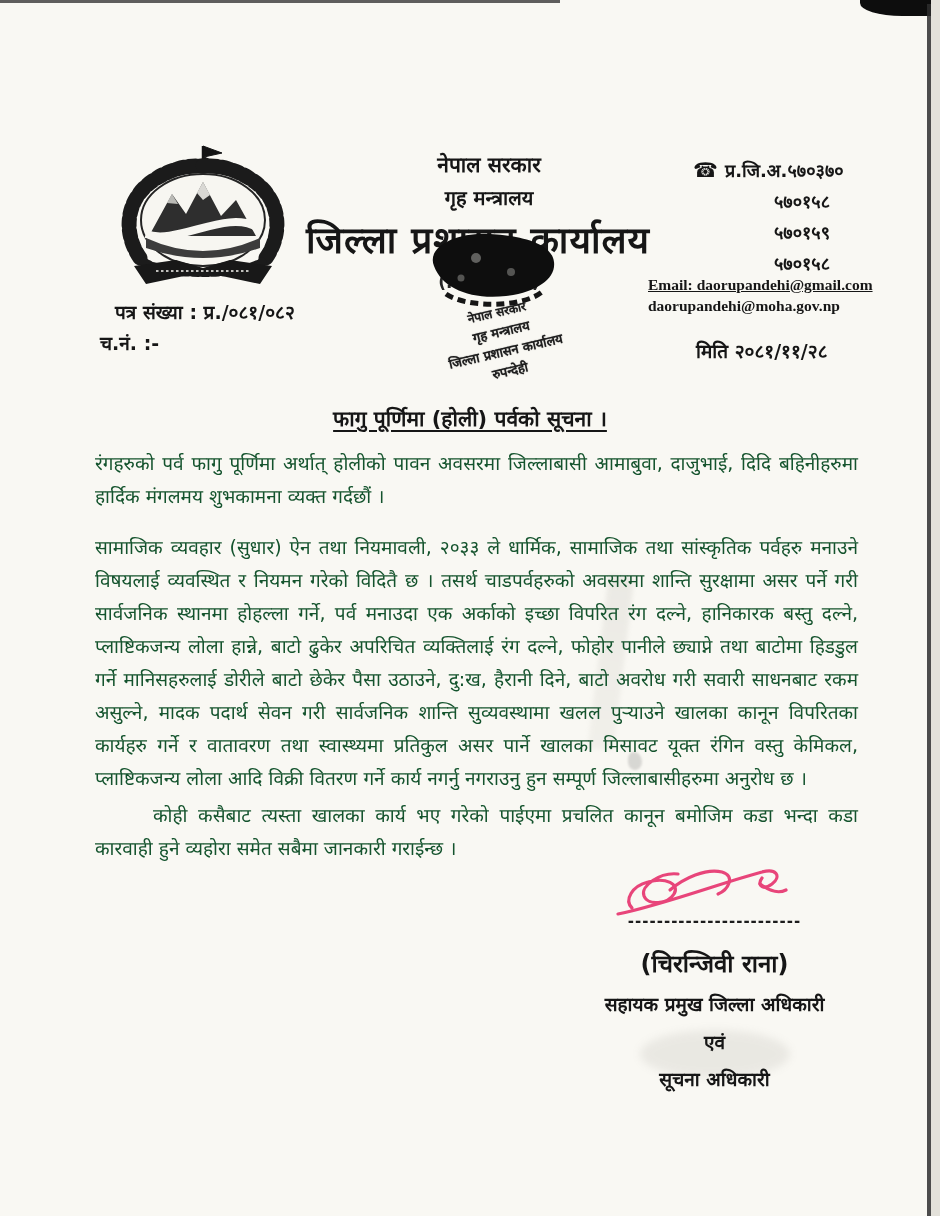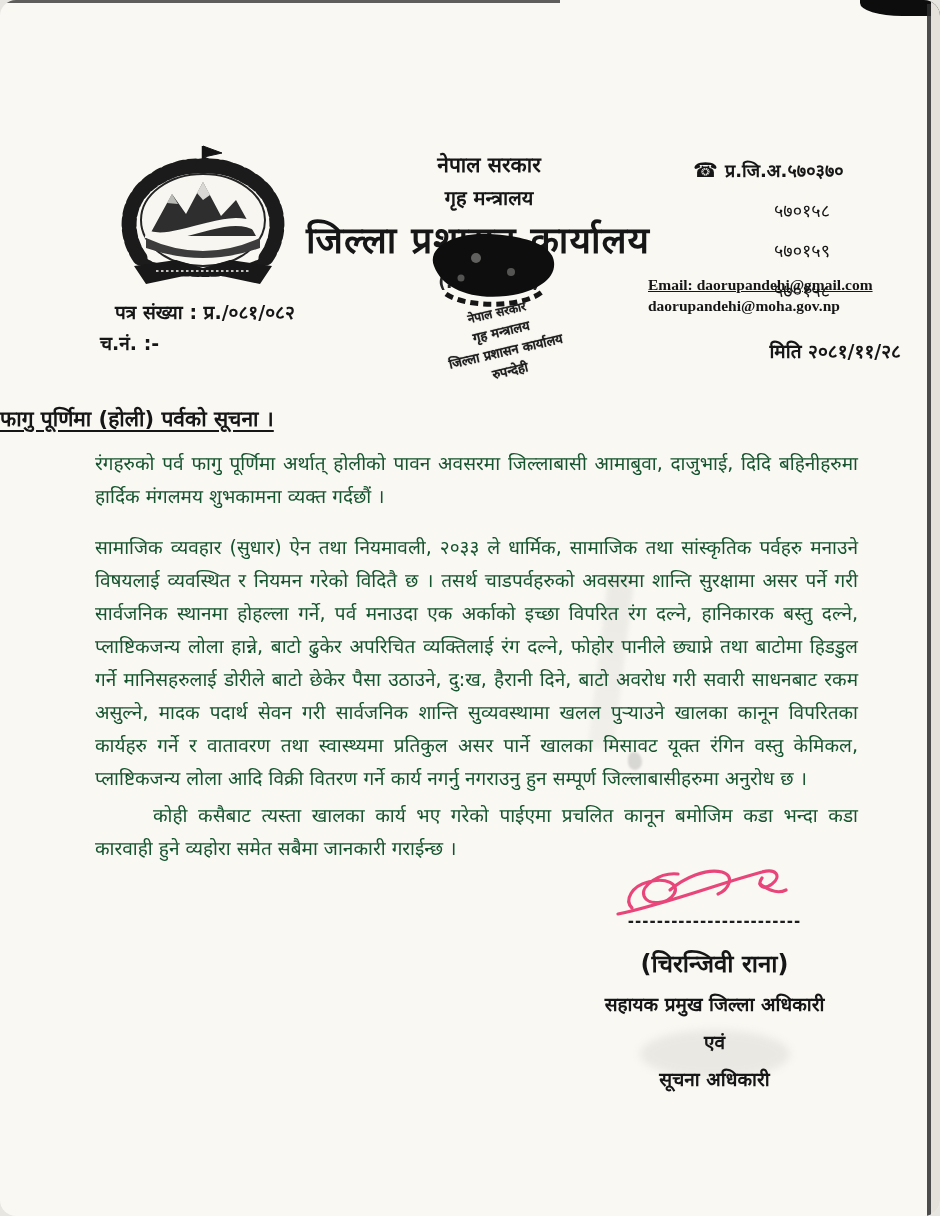--- a/index.html
+++ b/index.html
@@ -6,21 +6,20 @@
   html, body { background: #e8e6e0; }
   body { font-family: "DejaVu Sans", sans-serif; }
 
   .page {
     position: relative;
     width: 940px; height: 1216px;
     margin: 0 auto;
     background: #f9f8f3;
     color: #161616;
     overflow: hidden;
-    border-radius: 16px;
   }
 
   
   .scan-top-strip { position:absolute; left:0; top:0; width:560px; height:3px; background:#2b2b2b; opacity:.75; }
   .scan-corner { position:absolute; left:860px; top:0; width:80px; height:16px; background:#0d0d0d; border-bottom-left-radius:42px 13px; }
   .scan-right-line { position:absolute; left:927px; top:4px; width:4px; height:1212px; background:#2e2e2e; opacity:.85; }
   .scan-right-band { position:absolute; left:931px; top:0; width:9px; height:1216px; background:#e3e1da; }
   .scan-streak { position:absolute; left:598px; top:575px; width:26px; height:175px; background:linear-gradient(#9a978f,#c4c1b8); opacity:.14; transform:rotate(7deg); filter:blur(2px); }
   .scan-smudge-sign { position:absolute; left:640px; top:1030px; width:150px; height:48px; background:#8f8c83; opacity:.14; border-radius:50%; filter:blur(4px); }
   .scan-mark-small { position:absolute; left:628px; top:752px; width:14px; height:18px; background:#777; opacity:.25; border-radius:40% 60% 50% 50%; filter:blur(1px); }
@@ -29,43 +28,43 @@
   .emblem { position:absolute; left:104px; top:140px; width:198px; height:160px; }
 
   .gov-name   { position:absolute; left:358px; top:150px; width:262px; text-align:center; font-size:21px; font-weight:bold; }
   .ministry   { position:absolute; left:358px; top:184px; width:262px; text-align:center; font-size:20px; font-weight:bold; }
   .office     { position:absolute; left:248px; top:213px; width:460px; text-align:center; font-size:37px; font-weight:bold; letter-spacing:1px; }
   .branch     { position:absolute; left:358px; top:270px; width:262px; text-align:center; font-size:17px; font-weight:bold; color:#262626; }
 
   .phone-block { position:absolute; left:693px; top:158px; width:180px; }
   .phone-row1 { display:flex; align-items:center; gap:7px; font-size:18px; font-weight:600; }
   .phone-icon { font-size:20px; line-height:1; }
-  .phone-num  { text-align:center; font-size:18px; font-weight:400; margin-top:16px; padding-left:38px; }
+  .phone-num  { text-align:center; font-size:18px; font-weight:700; margin-top:7px; padding-left:38px; }
 
   .email-block { position:absolute; left:648px; top:274px; width:242px; text-align:left;
                  font-family:"Liberation Serif","DejaVu Serif",serif; font-weight:bold; font-size:15.5px; line-height:21px; }
   .email-line1 { text-decoration:underline; }
   .email-line2 { padding-right:5px; }
 
   .letter-no { position:absolute; left:100px; top:299px; font-size:19px; font-weight:600;margin-left:15px; }
   .ch-no     { position:absolute; left:100px; top:330px; font-size:19px; font-weight:600; }
-  .date-line { position:absolute; left:696px; top:338px; width:205px; text-align:right; font-size:19px; font-weight:600; }
+  .date-line { position:absolute; left:696px; top:338px; width:205px; text-align:left; font-size:19px; font-weight:600; }
 
   
   .stamp-blob { position:absolute; left:406px; top:228px; width:175px; height:100px; }
   .stamp-text { position:absolute; left:396px; top:302px; width:215px; transform:rotate(-13deg);
                 text-align:center; color:#1e1e1e; font-weight:bold; line-height:20px;
                 text-shadow:0 0 1px rgba(20,20,20,.55); }
   .stamp-text .s1 { font-size:12px; }
   .stamp-text .s2 { font-size:13px; }
   .stamp-text .s3 { font-size:13px; }
   .stamp-text .s4 { font-size:13px; }
 
   
-  .subject { position:absolute; left:0; top:404px; width:940px; 
+  .subject { position:absolute; left:0; top:404px; width:940px; text-align:center;
              font-size:21px; font-weight:bold; text-decoration:underline; text-underline-offset:4px; }
 
   .para { position:absolute; left:95px; width:763px; font-size:19px; line-height:33px;
           text-align:justify; color:#14532d; }
   .para1 { top:447px; }
   .para2 { top:531px; }
   .para3 { top:799px; text-indent:58px; }
 
   
   .sig-scribble { position:absolute; left:610px; top:850px; width:190px; height:78px; }

